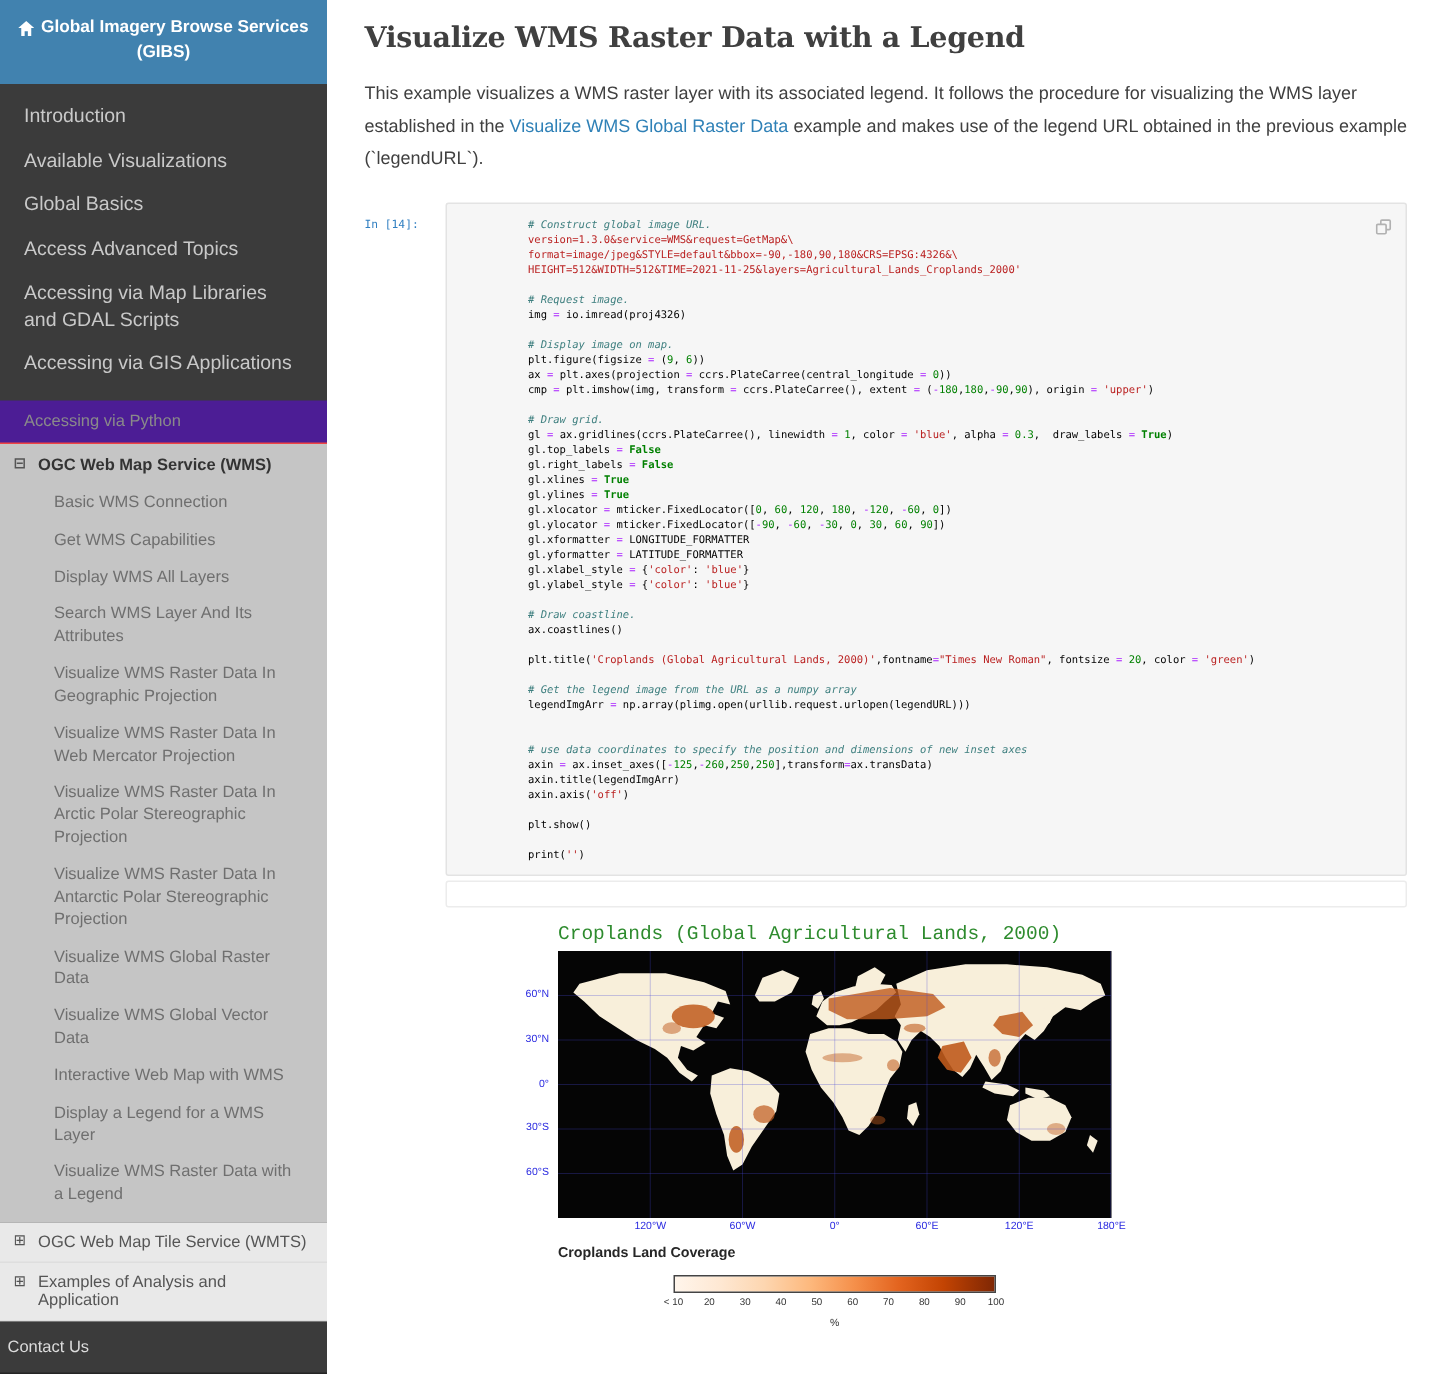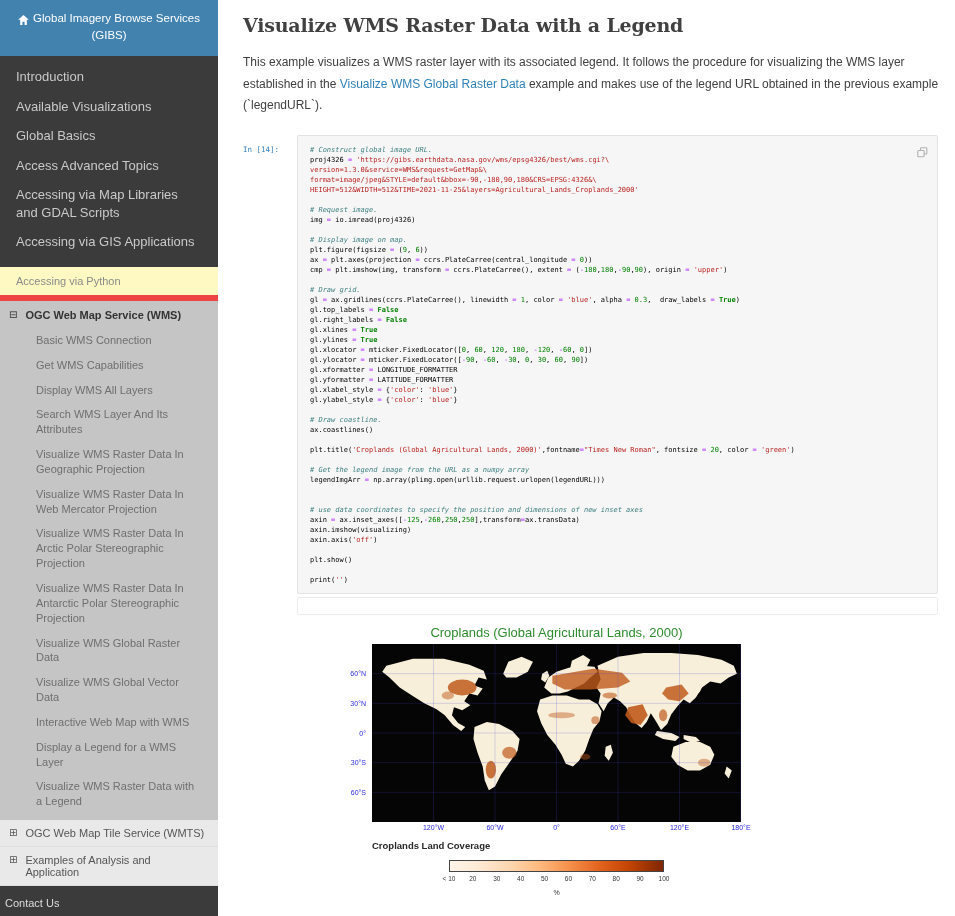--- a/index.html
+++ b/index.html
@@ -2,26 +2,26 @@
 <html><head>
 <meta charset="utf-8">
 <style>
   * { margin:0; padding:0; box-sizing:border-box; }
   html,body { width:955px; height:916px; overflow:hidden; background:#fff;
               font-family:"Liberation Sans", sans-serif; }
   .page { width:955px; height:916px; display:flex; position:relative; }
 
   
   .sidebar { width:218px; height:916px; display:flex; flex-direction:column; flex-shrink:0; background:#3b3b3b; }
-  .sb-header { background:#4182af; color:#fff; font-weight:normal; font-size:11.5px;
+  .sb-header { background:#4182af; color:#fff; font-weight:bold; font-size:11.5px;
                text-align:center; padding:11px 6px 13px; line-height:1.35; }
   .sb-header .home-ic { display:inline-block; vertical-align:-1px; margin-right:4px; }
   .sb-topnav { background:#3b3b3b; padding:6px 0 10px; }
   .nav-item { color:#c9c9c9; font-size:13px; padding:6px 16px; line-height:1.35; cursor:pointer; }
-  .row-light { background:#fef9c3; color:#8a8a8a; font-size:11px; padding:8px 16px; border-bottom:6px solid #ef4444; }
+  .row-light { background:#4c1d95; color:#8a8a8a; font-size:11px; padding:8px 16px; border-bottom:1px solid #ef4444; }
   .sb-wms { background:#c5c5c5; padding-bottom:6px; }
   .wms-head { display:flex; align-items:center; font-size:11px; font-weight:bold; color:#333;
               padding:8px 10px 7px 9px; }
   .expander { font-size:10px; color:#555; margin-right:8px; font-family:"DejaVu Sans", sans-serif; }
   .sub-item { color:#6f6f6f; font-size:11px; padding:5px 20px 5px 36px; line-height:1.35; cursor:pointer; }
   .collapsed-row { display:flex; align-items:flex-start; background:#e9e9e9; color:#555;
                    font-size:11px; padding:7px 12px 7px 9px; border-bottom:1px solid #dedede; cursor:pointer; }
   .collapsed-row .expander { margin-top:0; }
   .sb-bottom { background:#3b3b3b; flex:1; }
   .contact { color:#dcdcdc; font-size:11px; padding:11px 5px; cursor:pointer; }
@@ -37,33 +37,33 @@
   a.doc-link { color:#2f81b7; text-decoration:none; cursor:pointer; }
 
   
   .cell { display:flex; align-items:flex-start; margin-top:14px; }
   .prompt { width:54px; flex-shrink:0; font-family:"DejaVu Sans Mono", monospace;
             font-size:7.5px; color:#307fc1; text-align:left; padding-top:10px; }
   .cell-body { flex:1; margin-right:1px; }
   .code-box { background:#f6f6f6; border:1px solid #e3e3e3; border-radius:2px;
               padding:9px 10px 8px 12px; position:relative; }
   .code-line { font-family:"DejaVu Sans Mono", monospace; font-size:7px; line-height:10px;
-               white-space:pre; color:#000; }
+               white-space:pre; color:#000;margin-left:42px; }
   .tk-c { color:#408080; font-style:italic; }
   .tk-s { color:#ba2121; }
   .tk-n { color:#008000; }
   .tk-o { color:#aa22ff; }
   .tk-k { color:#008000; font-weight:bold; }
   .copy-btn { position:absolute; top:7px; right:9px; cursor:pointer; opacity:.75; }
   .out-empty { background:#fff; border:1px solid #ececec; border-radius:2px; height:18px; margin-top:3px; }
 
   
   .figure { position:relative; margin:10px 0 0 47px; width:420px; }
-  .fig-title { font-family:Liberation Sans, sans-serif; font-size:13px; color:#2e8b2e;
-               text-align:center; width:369px; margin-left:28px; margin-bottom:4px; }
+  .fig-title { font-family:Liberation Mono, monospace; font-size:13px; color:#2e8b2e;
+               width:369px; margin-left:28px; margin-bottom:4px; }
   .map-wrap { position:relative; margin-left:28px; width:369px; }
   .map-frame { width:369px; height:178px; background:#050505; position:relative; }
   .map-frame svg { display:block; width:100%; height:100%; }
   .ytick { position:absolute; right:4px; transform:translateY(-50%); font-size:7px; color:#2a2ae0; }
   .yticks { position:absolute; left:-28px; top:0; width:26px; height:178px; text-align:right; }
   .xticks { position:relative; margin-left:28px; width:369px; height:12px; }
   .xtick { position:absolute; top:2px; transform:translateX(-50%); font-size:7px; color:#2a2ae0; white-space:nowrap; }
   .legend-title { width:369px; margin-left:28px; text-align:left; font-size:9.5px; font-weight:bold;
                   color:#262626; margin-top:6px; }
   .cbar-wrap { width:215px; margin:9px 0 0 105px; position:relative; }
@@ -157,21 +157,20 @@
       <div class="cell-body">
         <div class="code-box">
           <div class="copy-btn">
             <svg class="icon-svg" width="11" height="11" viewBox="0 0 14 14">
               <rect x="4.5" y="1" width="8" height="8" rx="1" fill="none" stroke="#9a9a9a" stroke-width="1.4"></rect>
               <rect x="1" y="4.5" width="8" height="8" rx="1" fill="#f6f6f6" stroke="#9a9a9a" stroke-width="1.4"></rect>
             </svg>
           </div>
           <div id="code-lines">
               <div class="code-line"><span class="tk-c"># Construct global image URL.</span></div>
-              <div class="code-line"><span class="tk-p">proj4326 </span><span class="tk-o">=</span><span class="tk-p"> </span><span class="tk-s">'https://gibs.earthdata.nasa.gov/wms/epsg4326/best/wms.cgi?\</span></div>
               <div class="code-line"><span class="tk-s">version=1.3.0&amp;service=WMS&amp;request=GetMap&amp;\</span></div>
               <div class="code-line"><span class="tk-s">format=image/jpeg&amp;STYLE=default&amp;bbox=-90,-180,90,180&amp;CRS=EPSG:4326&amp;\</span></div>
               <div class="code-line"><span class="tk-s">HEIGHT=512&amp;WIDTH=512&amp;TIME=2021-11-25&amp;layers=Agricultural_Lands_Croplands_2000'</span></div>
               <div class="code-line">&nbsp;</div>
               <div class="code-line"><span class="tk-c"># Request image.</span></div>
               <div class="code-line"><span class="tk-p">img </span><span class="tk-o">=</span><span class="tk-p"> io.imread(proj4326)</span></div>
               <div class="code-line">&nbsp;</div>
               <div class="code-line"><span class="tk-c"># Display image on map.</span></div>
               <div class="code-line"><span class="tk-p">plt.figure(figsize </span><span class="tk-o">=</span><span class="tk-p"> (</span><span class="tk-n">9</span><span class="tk-p">, </span><span class="tk-n">6</span><span class="tk-p">))</span></div>
               <div class="code-line"><span class="tk-p">ax </span><span class="tk-o">=</span><span class="tk-p"> plt.axes(projection </span><span class="tk-o">=</span><span class="tk-p"> ccrs.PlateCarree(central_longitude </span><span class="tk-o">=</span><span class="tk-p"> </span><span class="tk-n">0</span><span class="tk-p">))</span></div>
@@ -194,21 +193,21 @@
               <div class="code-line"><span class="tk-p">ax.coastlines()</span></div>
               <div class="code-line">&nbsp;</div>
               <div class="code-line"><span class="tk-p">plt.title(</span><span class="tk-s">'Croplands (Global Agricultural Lands, 2000)'</span><span class="tk-p">,fontname</span><span class="tk-o">=</span><span class="tk-s">"Times New Roman"</span><span class="tk-p">, fontsize </span><span class="tk-o">=</span><span class="tk-p"> </span><span class="tk-n">20</span><span class="tk-p">, color </span><span class="tk-o">=</span><span class="tk-p"> </span><span class="tk-s">'green'</span><span class="tk-p">)</span></div>
               <div class="code-line">&nbsp;</div>
               <div class="code-line"><span class="tk-c"># Get the legend image from the URL as a numpy array</span></div>
               <div class="code-line"><span class="tk-p">legendImgArr </span><span class="tk-o">=</span><span class="tk-p"> np.array(plimg.open(urllib.request.urlopen(legendURL)))</span></div>
               <div class="code-line">&nbsp;</div>
               <div class="code-line">&nbsp;</div>
               <div class="code-line"><span class="tk-c"># use data coordinates to specify the position and dimensions of new inset axes</span></div>
               <div class="code-line"><span class="tk-p">axin </span><span class="tk-o">=</span><span class="tk-p"> ax.inset_axes([</span><span class="tk-o">-</span><span class="tk-n">125</span><span class="tk-p">,</span><span class="tk-o">-</span><span class="tk-n">260</span><span class="tk-p">,</span><span class="tk-n">250</span><span class="tk-p">,</span><span class="tk-n">250</span><span class="tk-p">],transform</span><span class="tk-o">=</span><span class="tk-p">ax.transData)</span></div>
-              <div class="code-line"><span class="tk-p">axin.imshow(visualizing)</span></div>
+              <div class="code-line"><span class="tk-p">axin.title(legendImgArr)</span></div>
               <div class="code-line"><span class="tk-p">axin.axis(</span><span class="tk-s">'off'</span><span class="tk-p">)</span></div>
               <div class="code-line">&nbsp;</div>
               <div class="code-line"><span class="tk-p">plt.show()</span></div>
               <div class="code-line">&nbsp;</div>
               <div class="code-line"><span class="tk-p">print(</span><span class="tk-s">''</span><span class="tk-p">)</span></div>
             </div>
         </div>
         <div class="out-empty"></div>
 
         <div class="figure">

